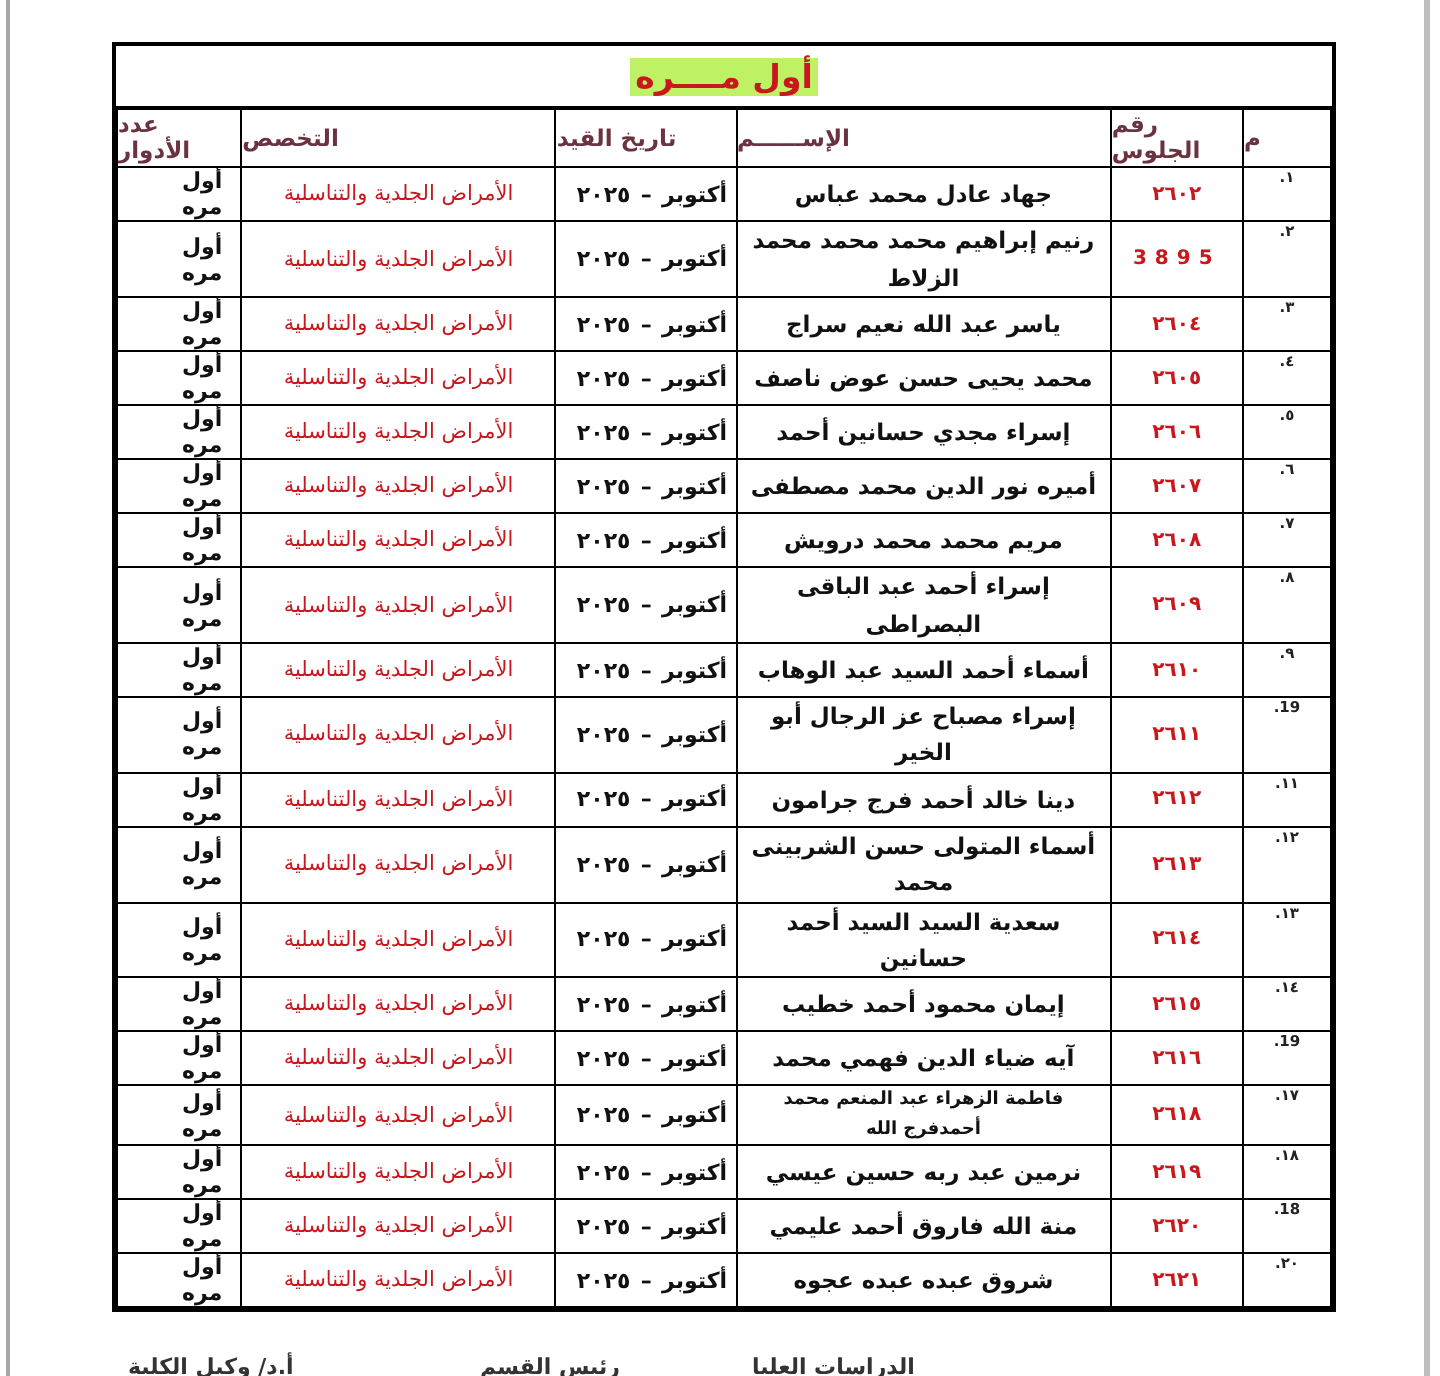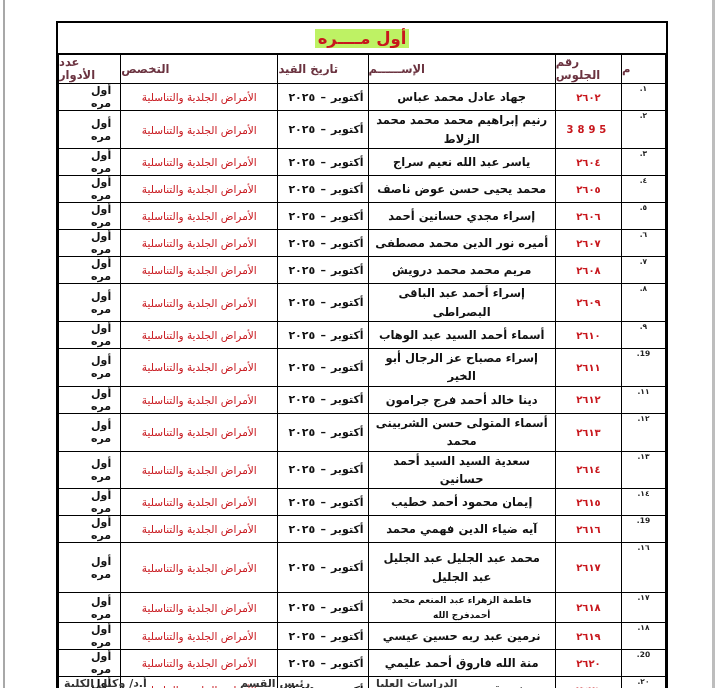--- a/index.html
+++ b/index.html
@@ -191,46 +191,38 @@
               <td class="att">أول مره</td>
             </tr>
             <tr>
               <td class="n">19.</td>
               <td class="seat">٢٦١٦</td>
               <td class="name">آيه ضياء الدين فهمي محمد</td>
               <td class="date">أكتوبر – ٢٠٢٥</td>
               <td class="spec">الأمراض الجلدية والتناسلية</td>
               <td class="att">أول مره</td>
             </tr>
-            <tr class="tall">
-              <td class="n">١٦.</td>
-              <td class="seat">٢٦١٧</td>
-              <td class="name">محمد عبد الجليل عبد الجليل عبد الجليل</td>
-              <td class="date">أكتوبر – ٢٠٢٥</td>
-              <td class="spec">الأمراض الجلدية والتناسلية</td>
-              <td class="att">أول مره</td>
-            </tr>
             <tr>
               <td class="n">١٧.</td>
               <td class="seat">٢٦١٨</td>
               <td class="name small">فاطمة الزهراء عبد المنعم محمد أحمدفرج الله</td>
               <td class="date">أكتوبر – ٢٠٢٥</td>
               <td class="spec">الأمراض الجلدية والتناسلية</td>
               <td class="att">أول مره</td>
             </tr>
             <tr>
               <td class="n">١٨.</td>
               <td class="seat">٢٦١٩</td>
               <td class="name">نرمين عبد ربه حسين عيسي</td>
               <td class="date">أكتوبر – ٢٠٢٥</td>
               <td class="spec">الأمراض الجلدية والتناسلية</td>
               <td class="att">أول مره</td>
             </tr>
             <tr>
-              <td class="n">20.</td>
+              <td class="n">18.</td>
               <td class="seat">٢٦٢٠</td>
               <td class="name">منة الله فاروق أحمد عليمي</td>
               <td class="date">أكتوبر – ٢٠٢٥</td>
               <td class="spec">الأمراض الجلدية والتناسلية</td>
               <td class="att">أول مره</td>
             </tr>
             <tr>
               <td class="n">٢٠.</td>
               <td class="seat">٢٦٢١</td>
               <td class="name">شروق عبده عبده عجوه</td>

